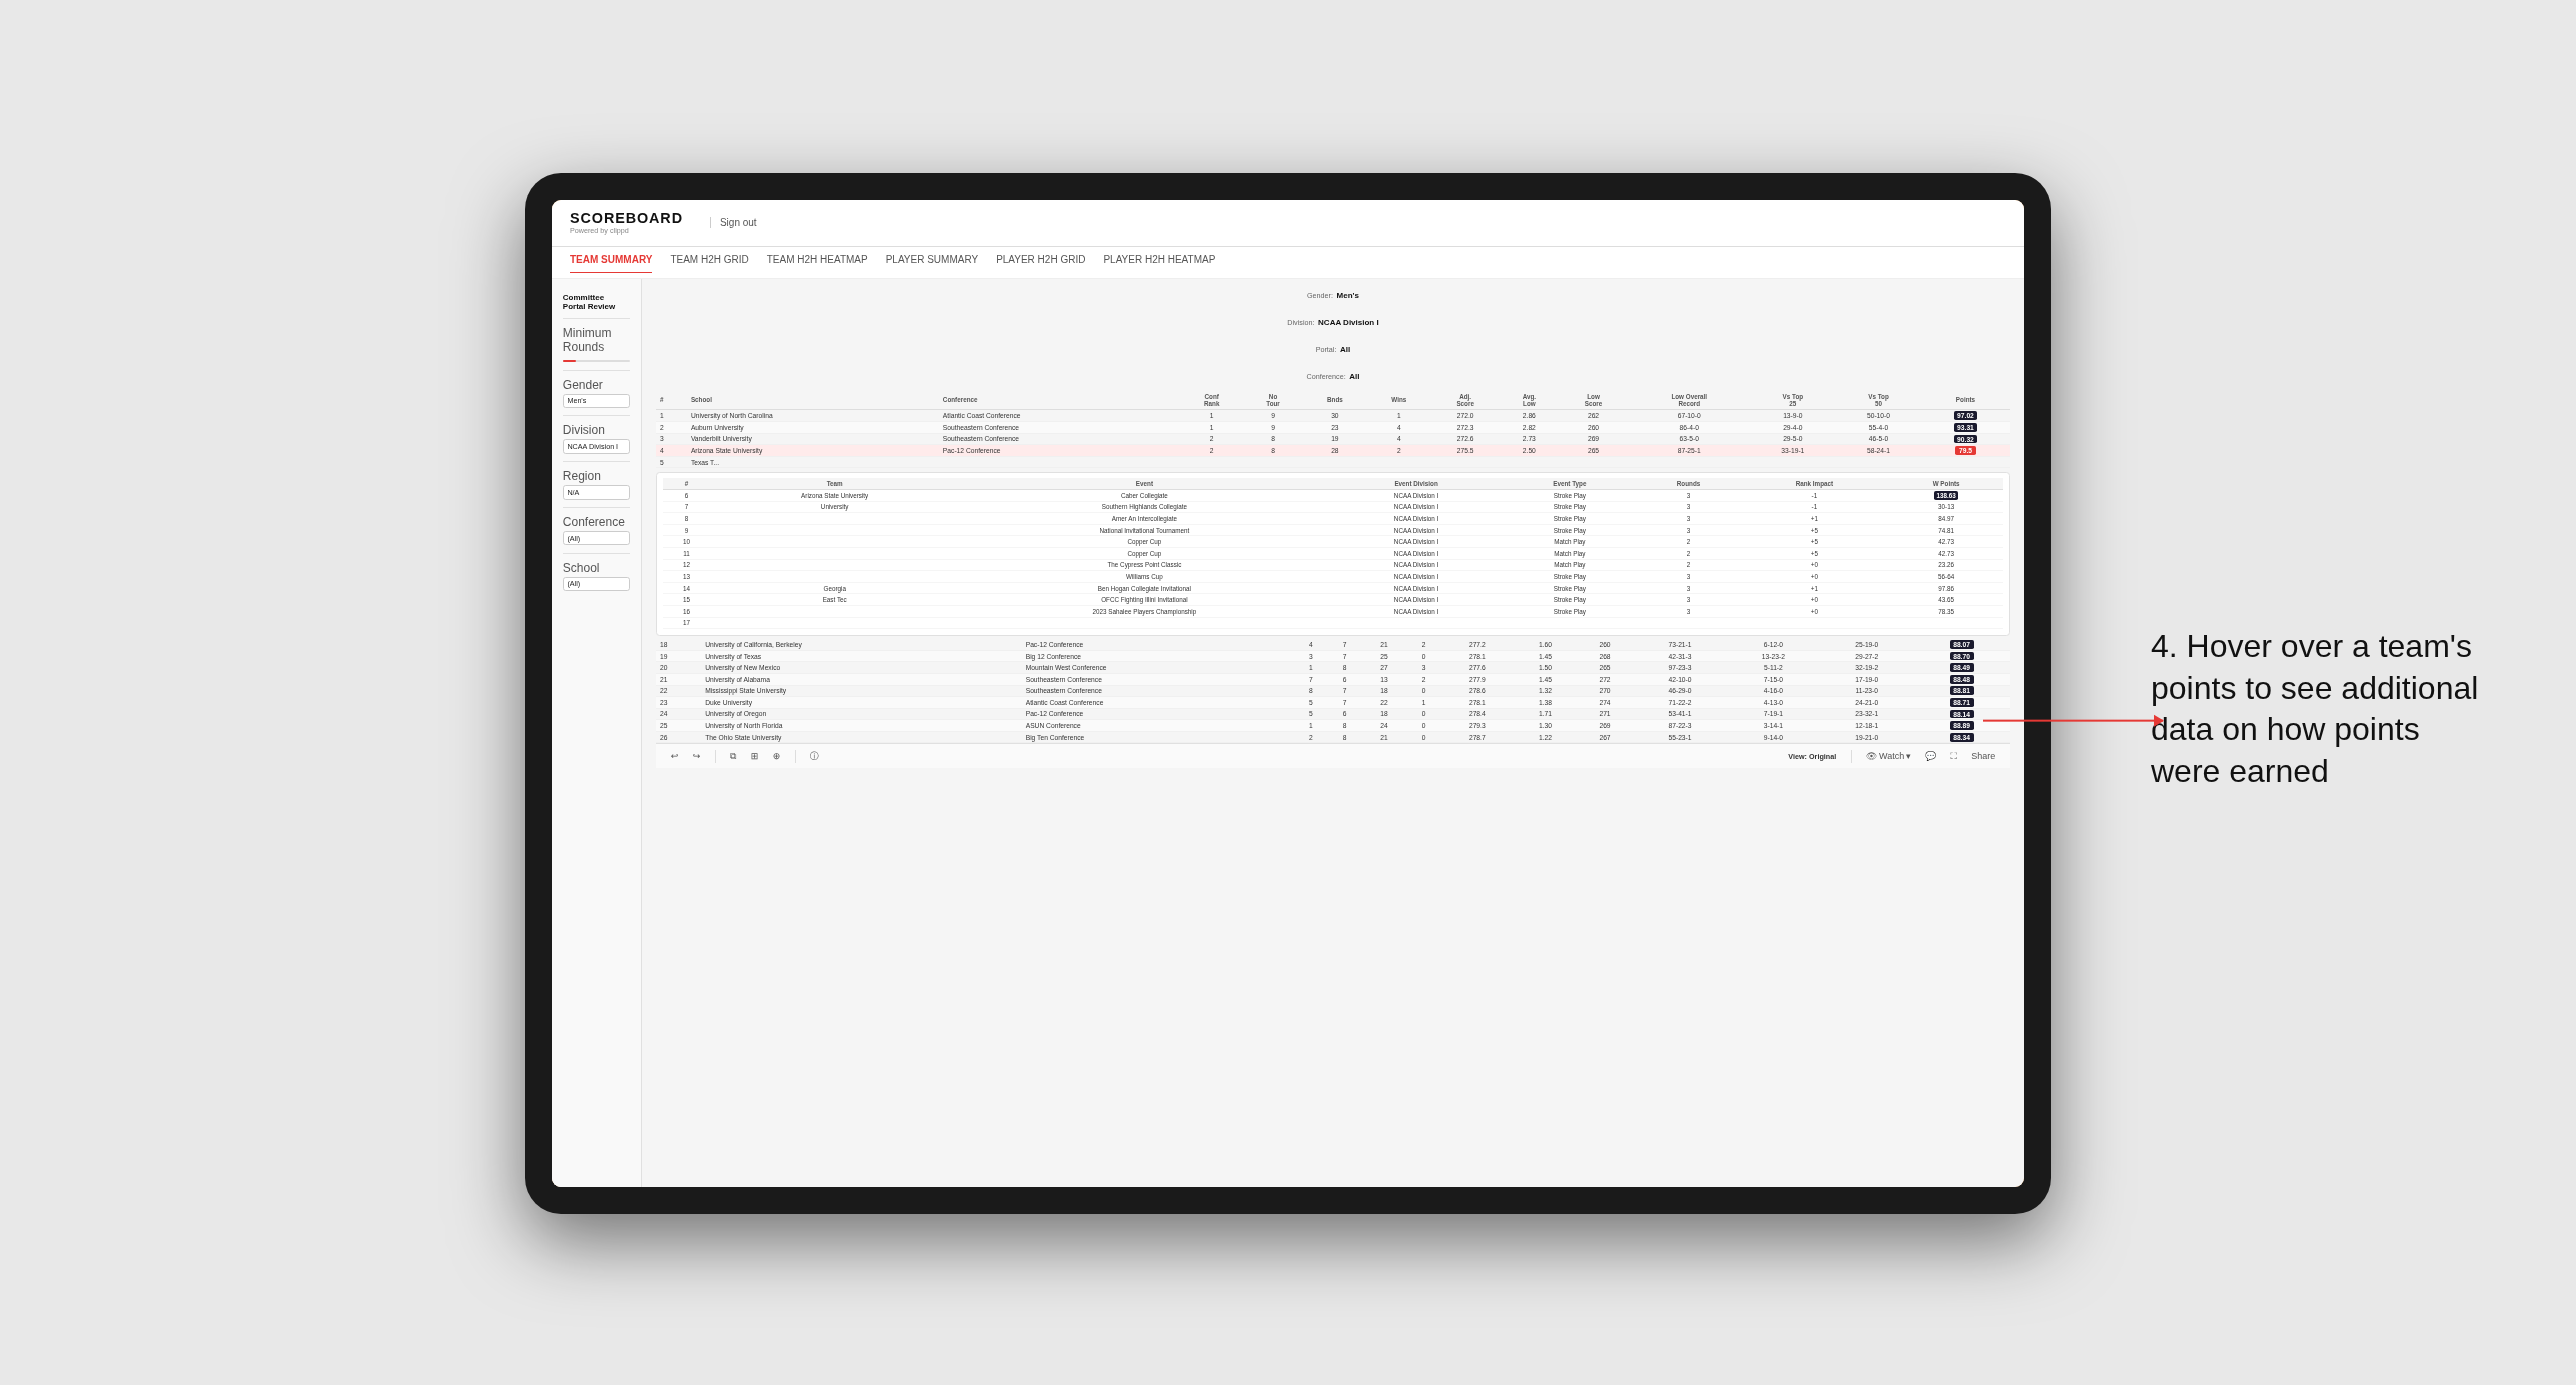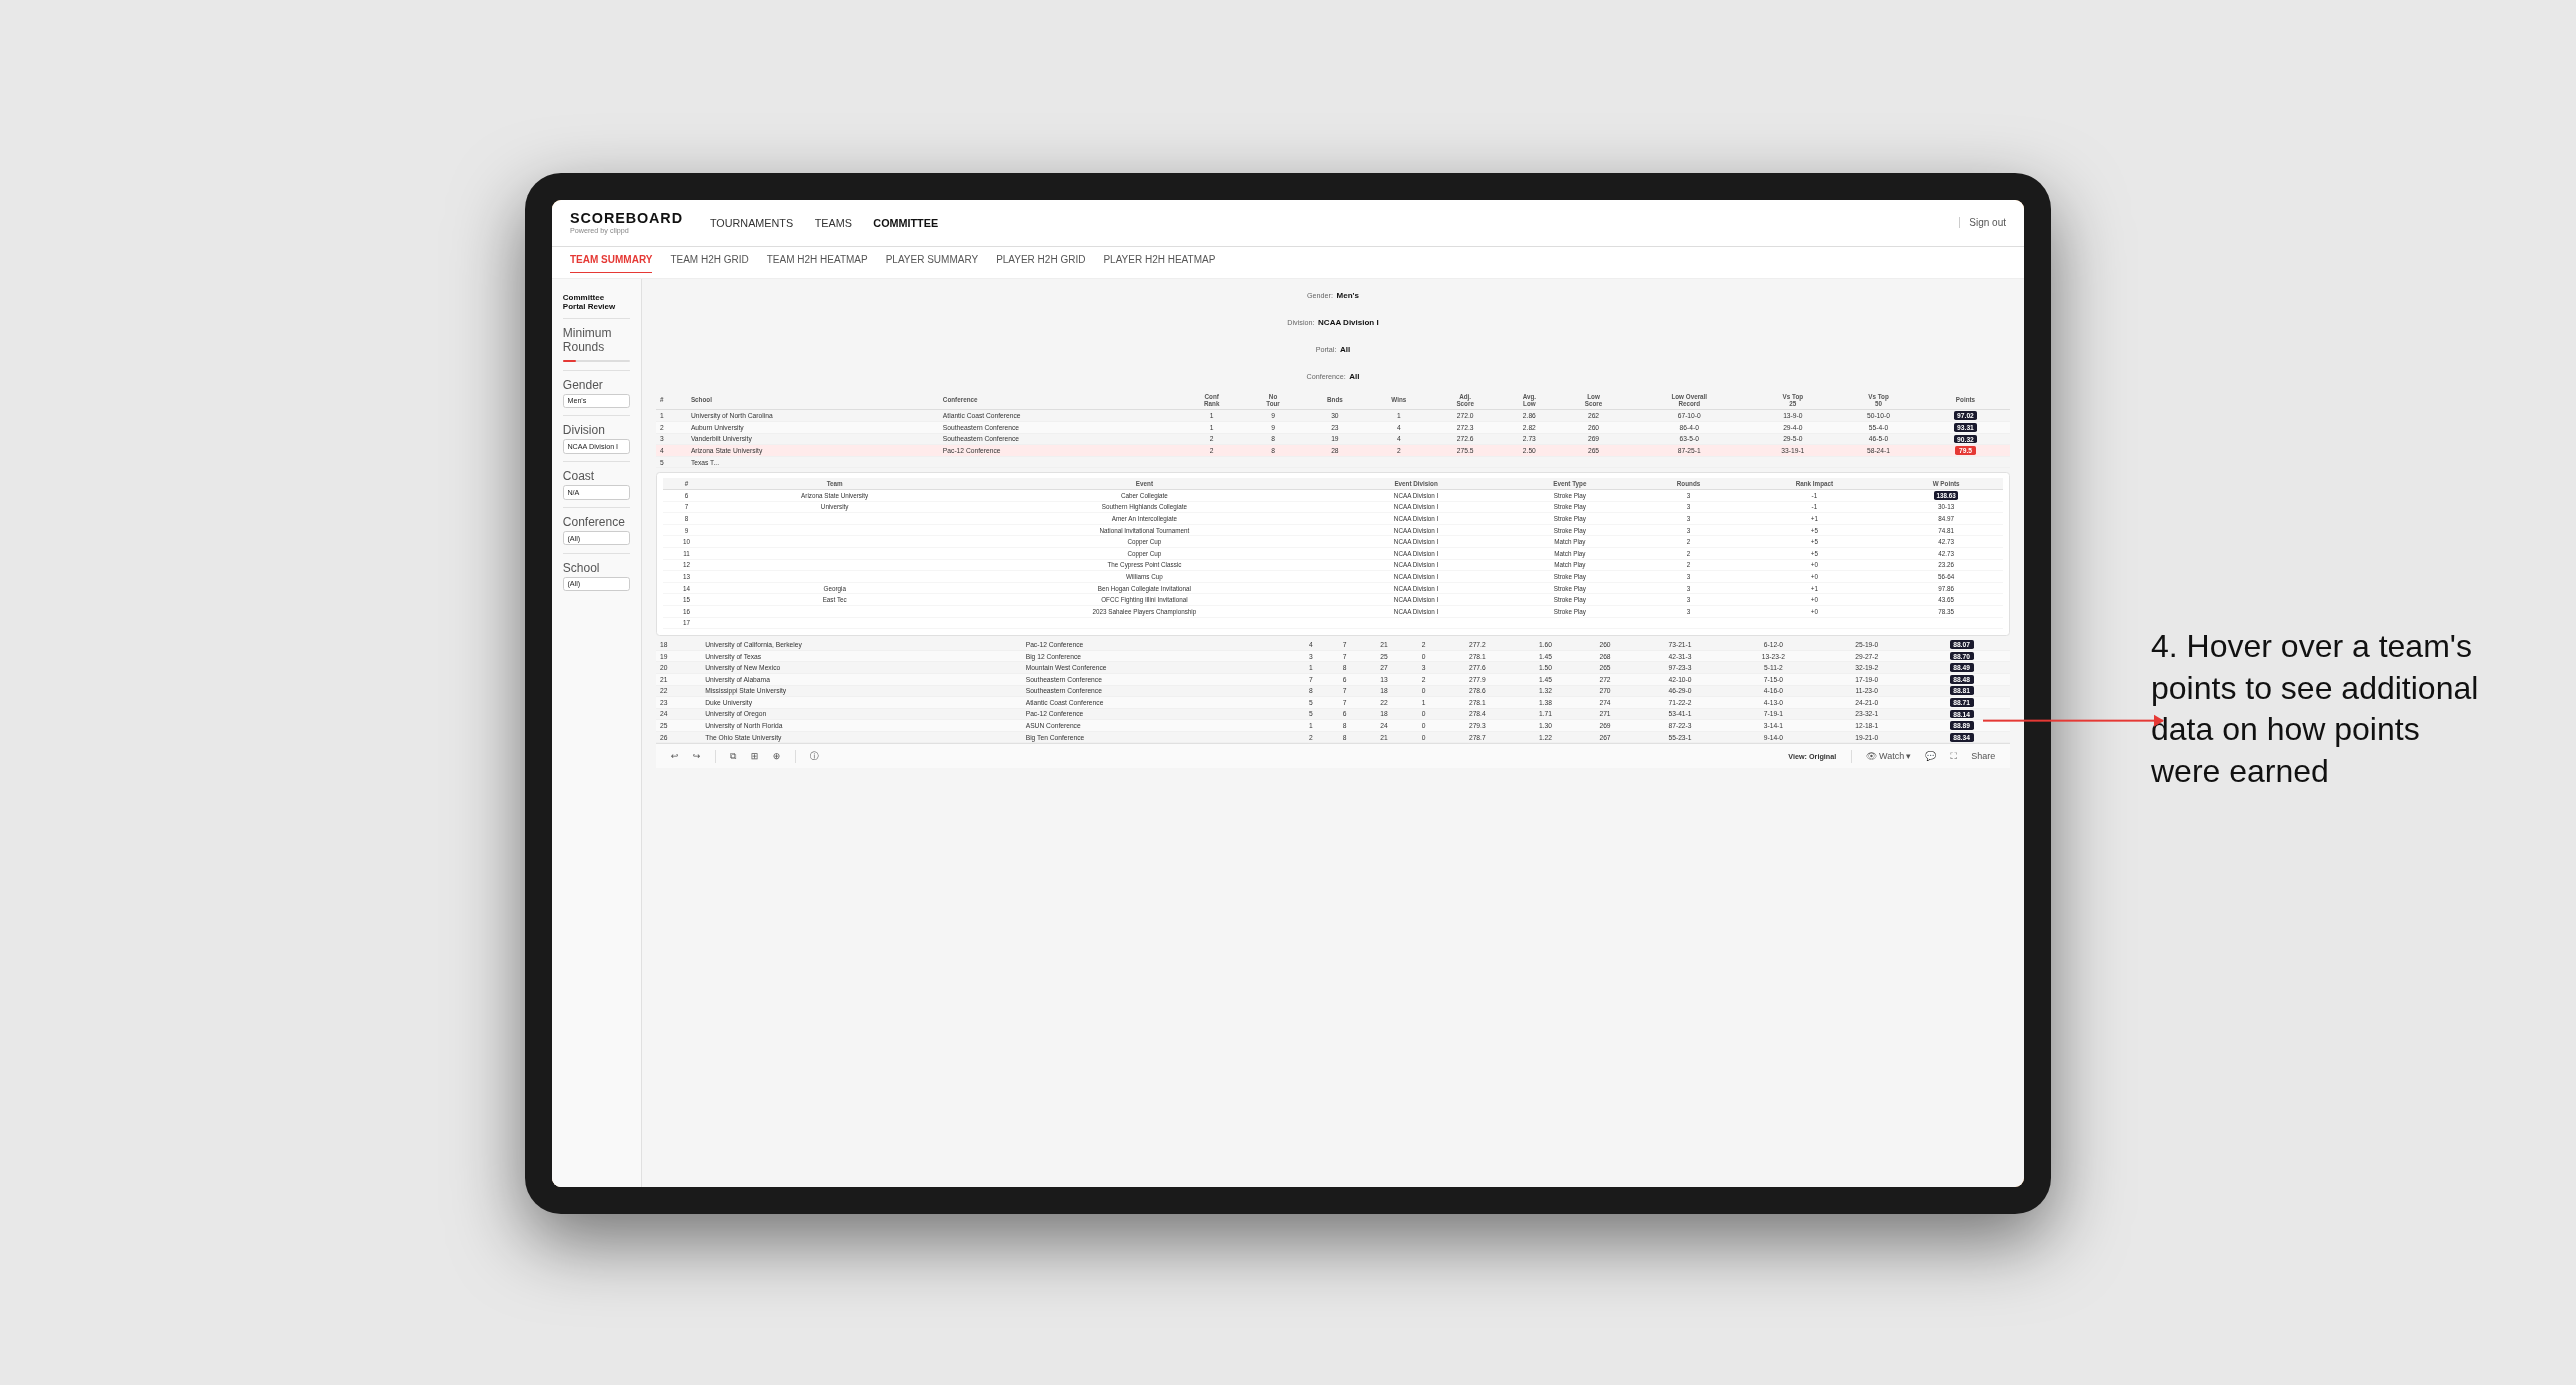--- a/index.html
+++ b/index.html
@@ -429,25 +429,20 @@
 </head>
 <body>
 
 <div class="tablet-shell">
   <div class="tablet-screen">
 
     <div class="top-nav">
       <div class="logo-area">
         <span class="logo-title">SCOREBOARD</span>
         <span class="logo-subtitle">Powered by clippd</span>
-      </div>
-      <div class="nav-links">
-        <span class="nav-link">TOURNAMENTS</span>
-        <span class="nav-link">TEAMS</span>
-        <span class="nav-link active">COMMITTEE</span>
       </div>
       <div class="sign-out-area">Sign out</div>
     </div>
 
     <div class="sub-nav">
       <span class="sub-nav-tab active">TEAM SUMMARY</span>
       <span class="sub-nav-tab">TEAM H2H GRID</span>
       <span class="sub-nav-tab">TEAM H2H HEATMAP</span>
       <span class="sub-nav-tab">PLAYER SUMMARY</span>
       <span class="sub-nav-tab">PLAYER H2H GRID</span>
@@ -466,21 +461,21 @@
                 <div class="slider-fill"></div>
               </div>
           </div>
           <hr class="sidebar-divider">
           <div class="sidebar-label">Gender</div>
           <div class="sidebar-value">Men's</div>
           <hr class="sidebar-divider">
           <div class="sidebar-label">Division</div>
           <div class="sidebar-value">NCAA Division I</div>
           <hr class="sidebar-divider">
-          <div class="sidebar-label">Coast</div>
+          <div class="sidebar-label">Region</div>
           <div class="sidebar-value">N/A</div>
           <hr class="sidebar-divider">
           <div class="sidebar-label">Conference</div>
           <div class="sidebar-value">(All)</div>
           <hr class="sidebar-divider">
           <div class="sidebar-label">School</div>
           <div class="sidebar-value">(All)</div>
         </div>
 
         <div class="data-panel">

